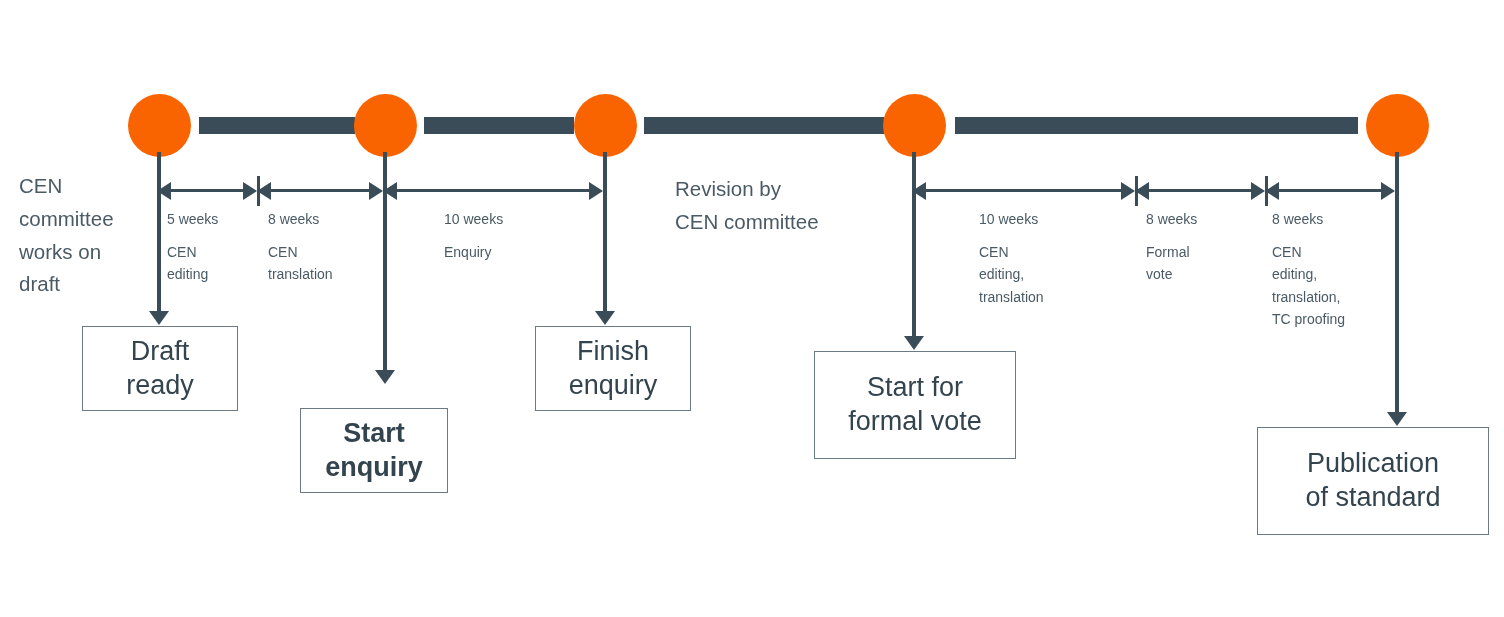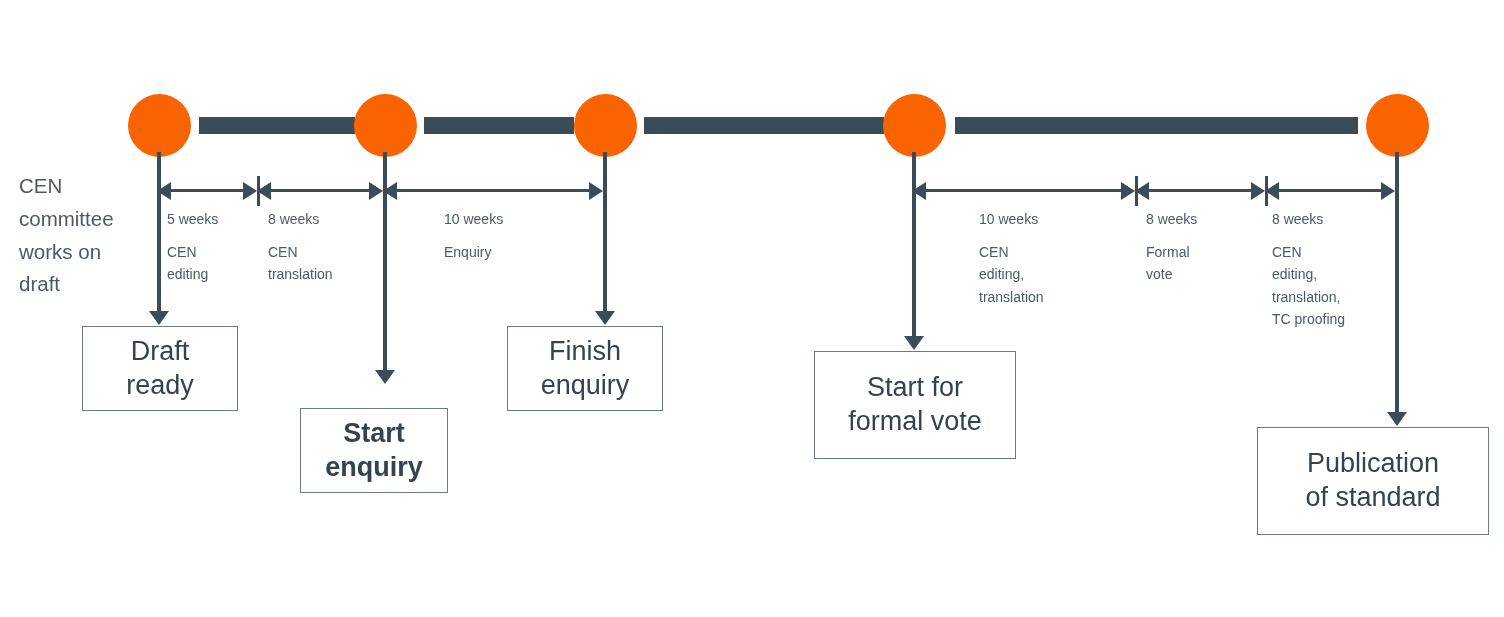--- a/index.html
+++ b/index.html
@@ -154,20 +154,22 @@
 
   <div class="measure-line" style="left:1268px; top:189px; width:124px;"></div>
   <div class="arrowhead-left" style="left:1265px; top:182px;"></div>
   <div class="arrowhead-right" style="left:1381px; top:182px;"></div>
 
   <div class="note-label" style="left:19px; top:170px; width:130px;">CEN
 committee
 works on
 draft</div>
 
+  <div class="note-label" style="left:675px; top:173px; width:215px;">Revision by
+CEN committee</div>
 
   <div class="phase-label" style="left:167px; top:208px; width:100px;">5 weeks</div>
   <div class="phase-label" style="left:167px; top:241px; width:100px;">CEN
 editing</div>
 
   <div class="phase-label" style="left:268px; top:208px; width:115px;">8 weeks</div>
   <div class="phase-label" style="left:268px; top:241px; width:115px;">CEN
 translation</div>
 
   <div class="phase-label" style="left:444px; top:208px; width:120px;">10 weeks</div>
@@ -187,21 +189,21 @@
 editing,
 translation,
 TC proofing</div>
 
   <div class="outcome-box" style="left:82px; top:326px; width:156px; height:85px; white-space:pre-line;">Draft
 ready</div>
 
   <div class="outcome-box" style="left:300px; top:408px; width:148px; height:85px; white-space:pre-line;font-weight:bold;">Start
 enquiry</div>
 
-  <div class="outcome-box" style="left:507px; top:326px; width:156px; height:85px; white-space:pre-line;">Finish
+  <div class="outcome-box" style="left:535px; top:326px; width:156px; height:85px; white-space:pre-line;">Finish
 enquiry</div>
 
   <div class="outcome-box" style="left:814px; top:351px; width:202px; height:108px; white-space:pre-line;">Start for
 formal vote</div>
 
   <div class="outcome-box" style="left:1257px; top:427px; width:232px; height:108px; white-space:pre-line;">Publication
 of standard</div>
 
 </div>
 

